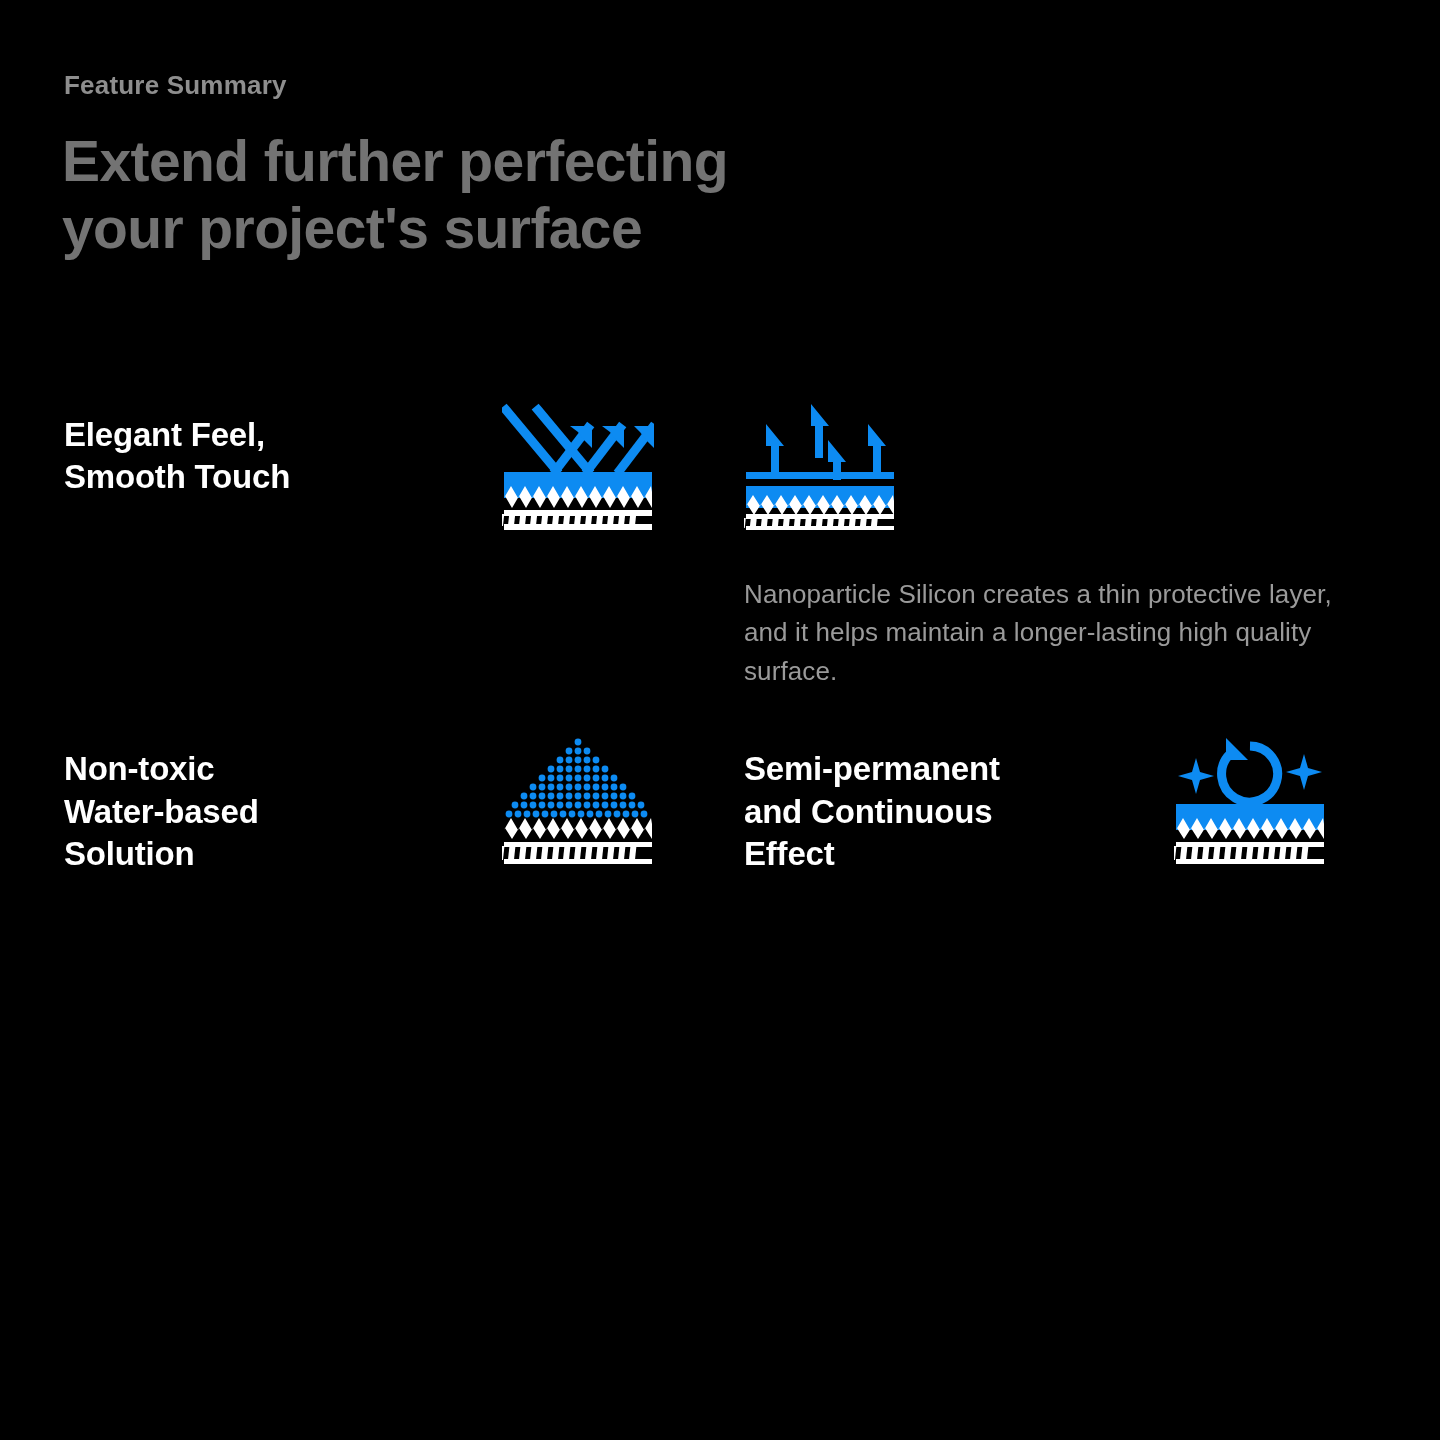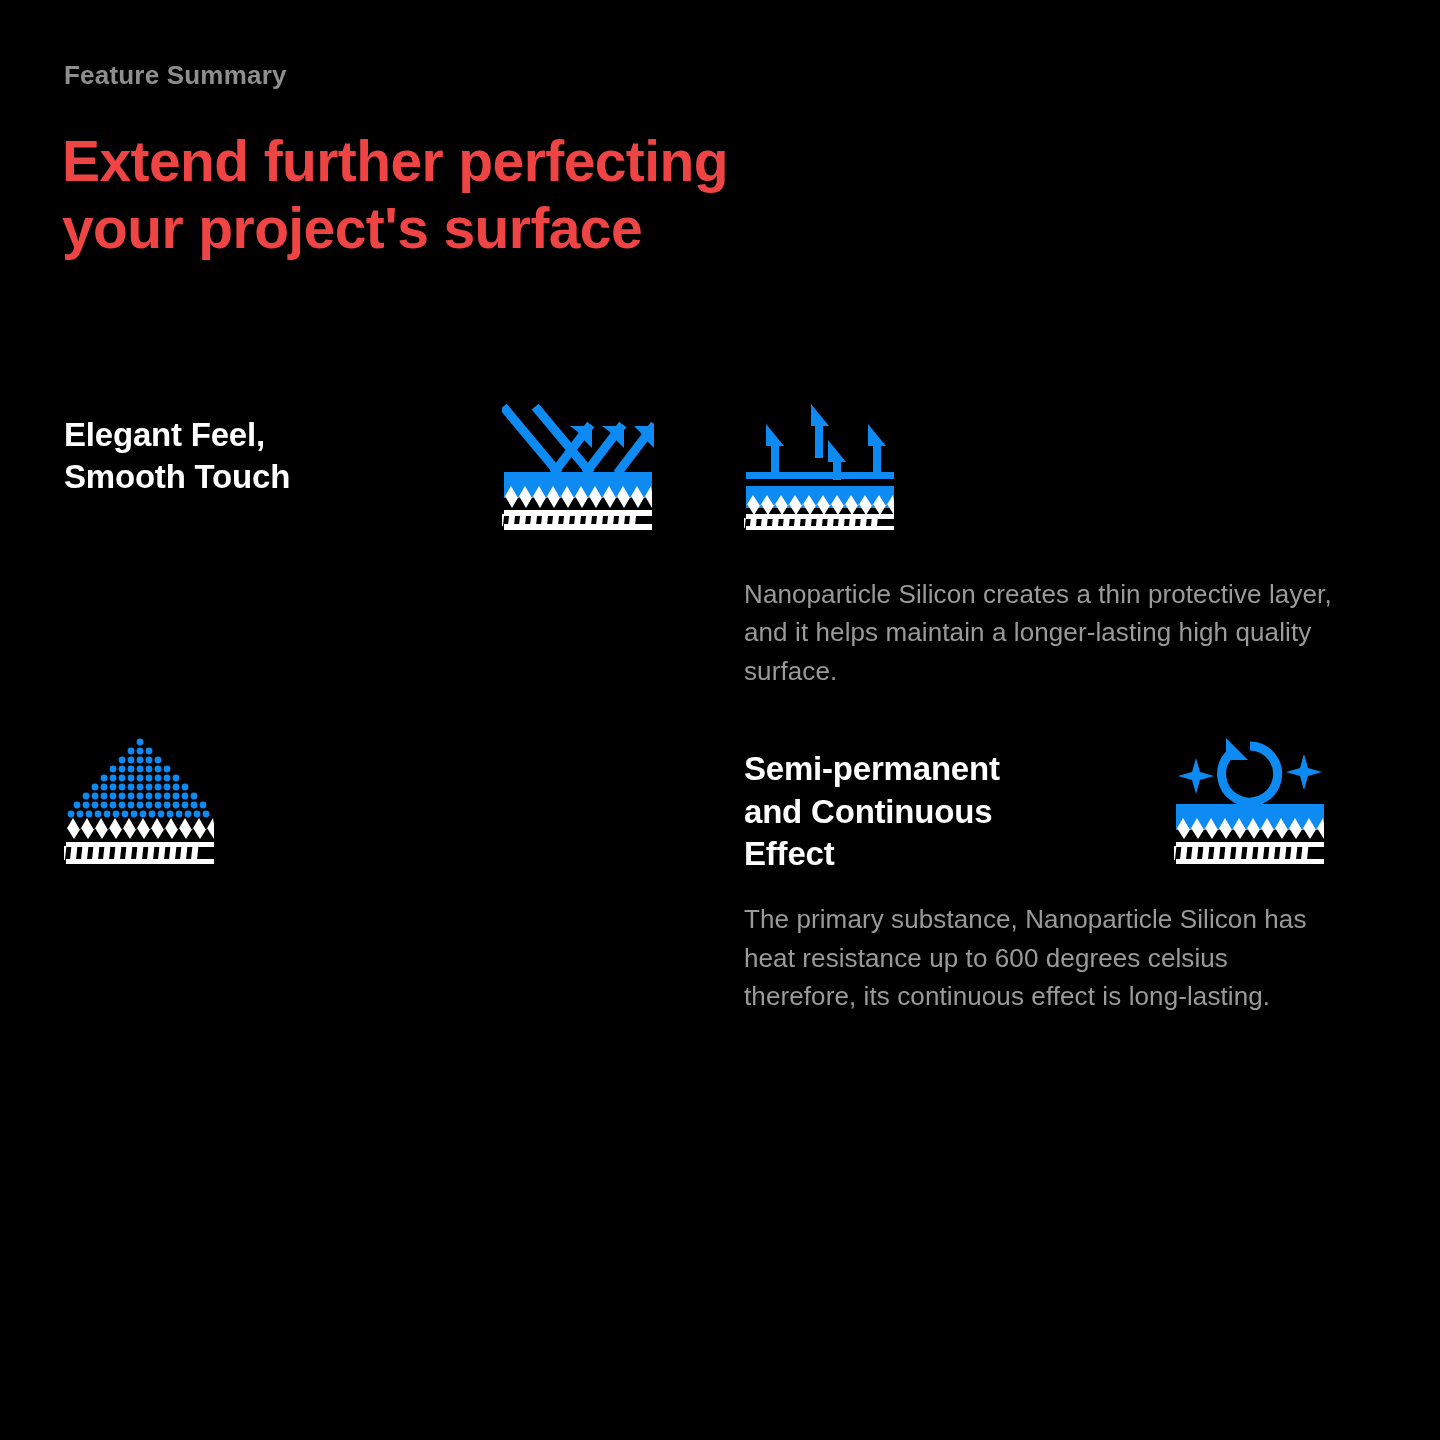--- a/index.html
+++ b/index.html
@@ -13,34 +13,34 @@
     height: 1440px;
     background: #000000;
     font-family: "Liberation Sans", sans-serif;
     overflow: hidden;
   }
 
   
   .eyebrow {
     position: absolute;
     left: 64px;
-    top: 62px;
+    top: 72px;
     font-size: 26px;
     font-weight: bold;
     letter-spacing: 0.2px;
     color: #8e8e8e;
     line-height: 1;
   }
   .headline {
     position: absolute;
     left: 62px;
     top: 128px;
     font-size: 57px;
     font-weight: bold;
-    color: #ef4444;
+    color: #737373;
     line-height: 1.18;
     letter-spacing: -0.6px;
     white-space: pre-line;
   }
 
   
   .grid {
     position: absolute;
     left: 0;
     top: 400px;
@@ -212,20 +212,25 @@
           </div>
         </div>
         <div class="feat-body body-2">Nanoparticle Silicon creates a thin protective layer, and it helps maintain a longer-lasting high quality surface.</div>
       </div>
     </div>
 
     <div class="row row-2">
 
       <div class="cell cell-left">
         <div class="cell-head">
+          <div class="title-col">
+            <div class="feat-title">Non-toxic
+Water-based
+Solution</div>
+          </div>
           <div class="icon-wrap">
             <svg width="152" height="128" viewBox="0 0 152 128">
 
               <g fill="#0d8bf2">
 
                 <circle cx="76" cy="6" r="3.4"></circle>
 
                 <circle cx="67" cy="15" r="3.4"></circle>
                   <circle cx="76" cy="15" r="3.4"></circle>
                   <circle cx="85" cy="15" r="3.4"></circle>
@@ -375,18 +380,17 @@
                 <rect x="85" y="110" width="6" height="14" transform="skewX(-6)"></rect>
                 <rect x="96" y="110" width="6" height="14" transform="skewX(-6)"></rect>
                 <rect x="107" y="110" width="6" height="14" transform="skewX(-6)"></rect>
                 <rect x="118" y="110" width="6" height="14" transform="skewX(-6)"></rect>
                 <rect x="129" y="110" width="6" height="14" transform="skewX(-6)"></rect>
                 <rect x="140" y="110" width="6" height="14" transform="skewX(-6)"></rect>
               </g>
             </svg>
           </div>
         </div>
-        <div class="feat-body body-4">The primary substance, Nanoparticle Silicon has heat resistance up to 600 degrees celsius therefore, its continuous effect is long-lasting.</div>
       </div>
     </div>
 
   </div>
 </div>
 
 </body></html>

